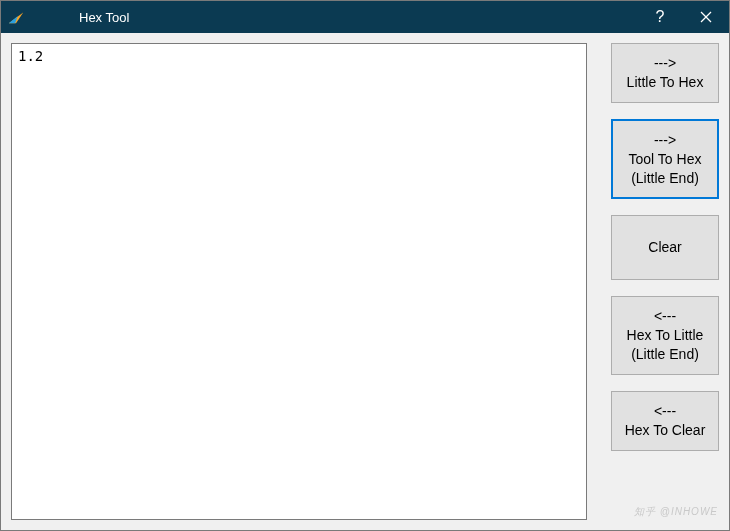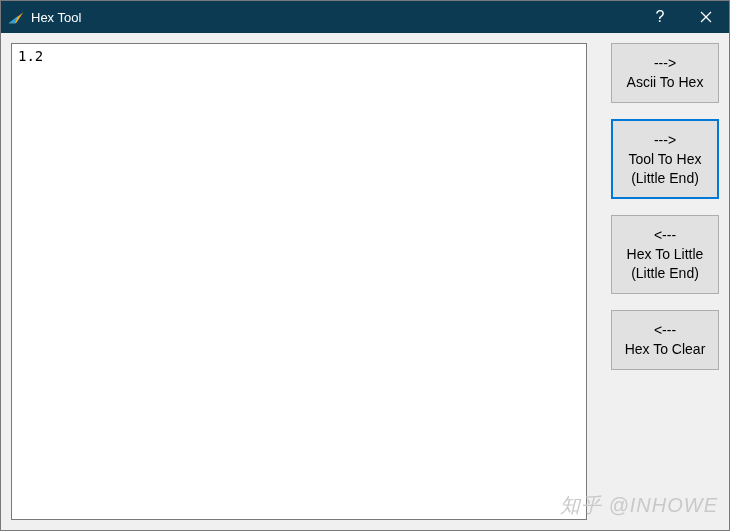--- a/index.html
+++ b/index.html
@@ -13,21 +13,21 @@
   .titlebar {
     height: 32px; background: #0b3a52;
     display: flex; align-items: center;
     color: #fff; font-size: 13px;
     user-select: none;
   }
   .titlebar .icon {
     width: 18px; height: 18px; margin: 0 6px 0 6px;
     display:flex; align-items:center; justify-content:center;
   }
-  .titlebar .title { flex: 0 0 auto; }
+  .titlebar .title { flex: 0 0 auto; margin-left: 48px; }
   .titlebar .spacer { flex: 1; }
   .title-btn {
     width: 46px; height: 32px;
     display:flex; align-items:center; justify-content:center;
     color:#fff; font-size:14px;
   }
   .title-btn.help { font-size:16px; }
   .title-btn svg { width:12px; height:12px; stroke:#fff; stroke-width:1.3; }
   .body {
     flex:1; padding:10px 10px 10px 10px;
@@ -60,21 +60,21 @@
     line-height:1.35;
     cursor:default;
   }
   .btn.selected {
     border:2px solid #0078d7;
     background:#e1e1e1;
   }
   .btn .arrow { font-size:14px; }
   .watermark {
     position:absolute; right:12px; bottom:12px;
-    color:#c9c9c9; font-size:20px; font-style:italic;
+    color:#c9c9c9; font-size:10px; font-style:italic;
     letter-spacing:1px; pointer-events:none;
     font-family:"Segoe UI", sans-serif;
   }
   .window-wrap { position:relative; width:730px; height:531px; }
 </style>
 </head>
 <body>
 
 <div class="window-wrap">
 <div class="window">
@@ -98,29 +98,32 @@
   </div>
 
   <div class="body">
 
     <div class="panel-text">1.2</div>
 
     <div class="btn-col">
 
       <div class="btn">
         <span class="arrow">---&gt;</span>
-        <span>Ascii To Hex</span>
+        <span>Little To Hex</span>
       </div>
 
       <div class="btn selected">
         <span class="arrow">---&gt;</span>
         <span>Tool To Hex</span>
         <span>(Little End)</span>
       </div>
 
+      <div class="btn" style="padding:22px 4px">
+        <span>Clear</span>
+      </div>
 
       <div class="btn">
         <span class="arrow">&lt;---</span>
         <span>Hex To Little</span>
         <span>(Little End)</span>
       </div>
 
       <div class="btn">
         <span class="arrow">&lt;---</span>
         <span>Hex To Clear</span>

